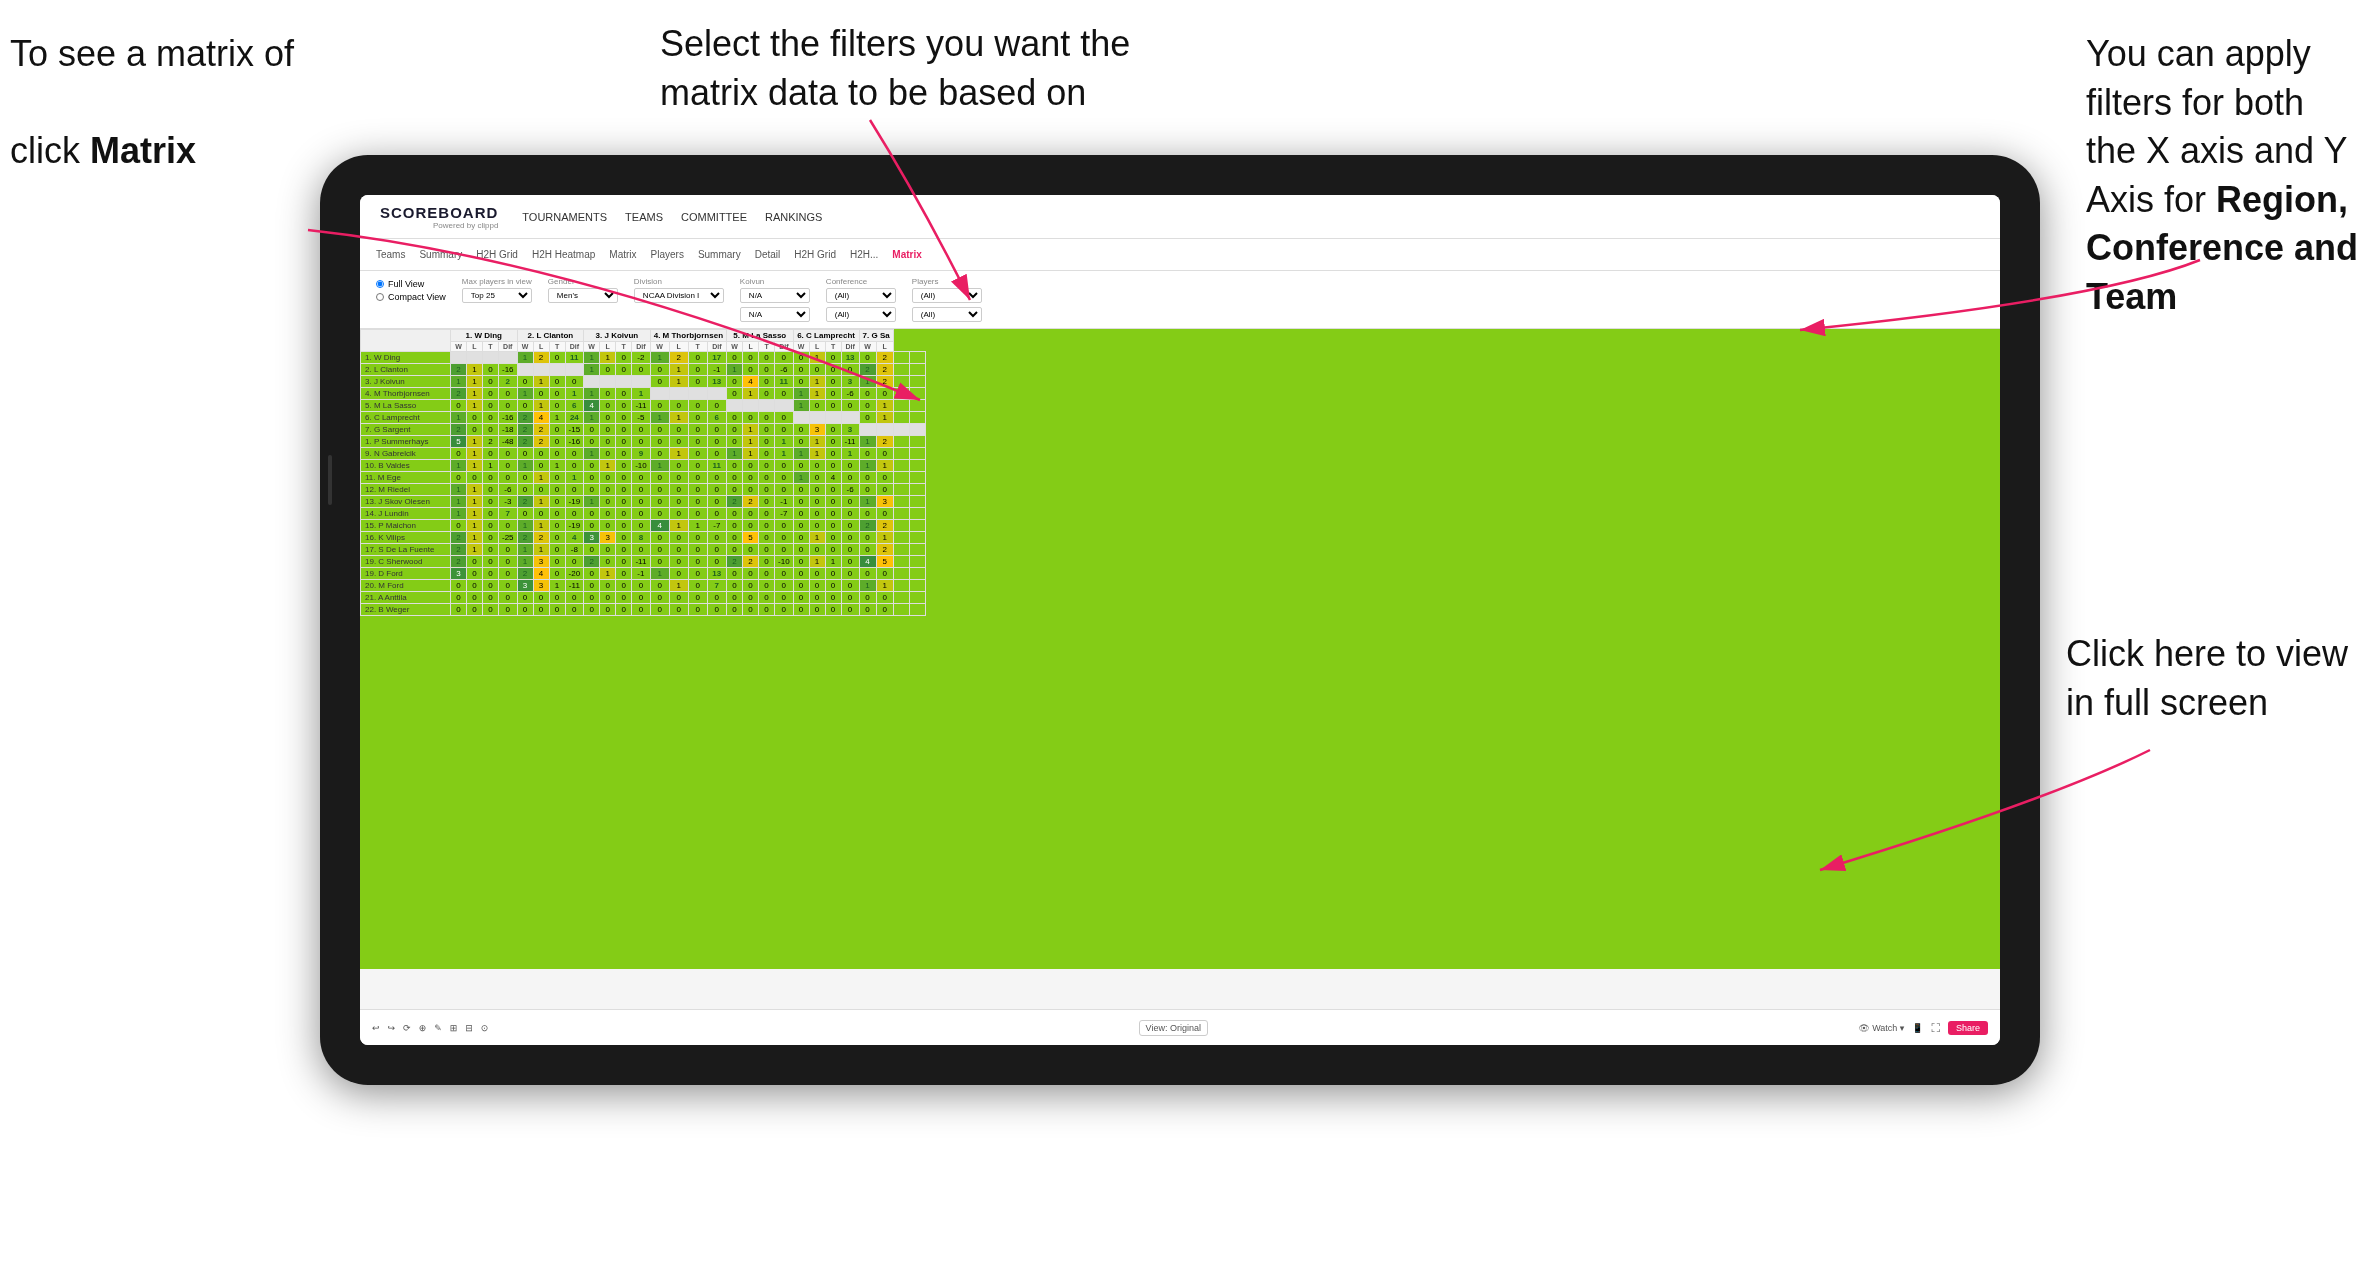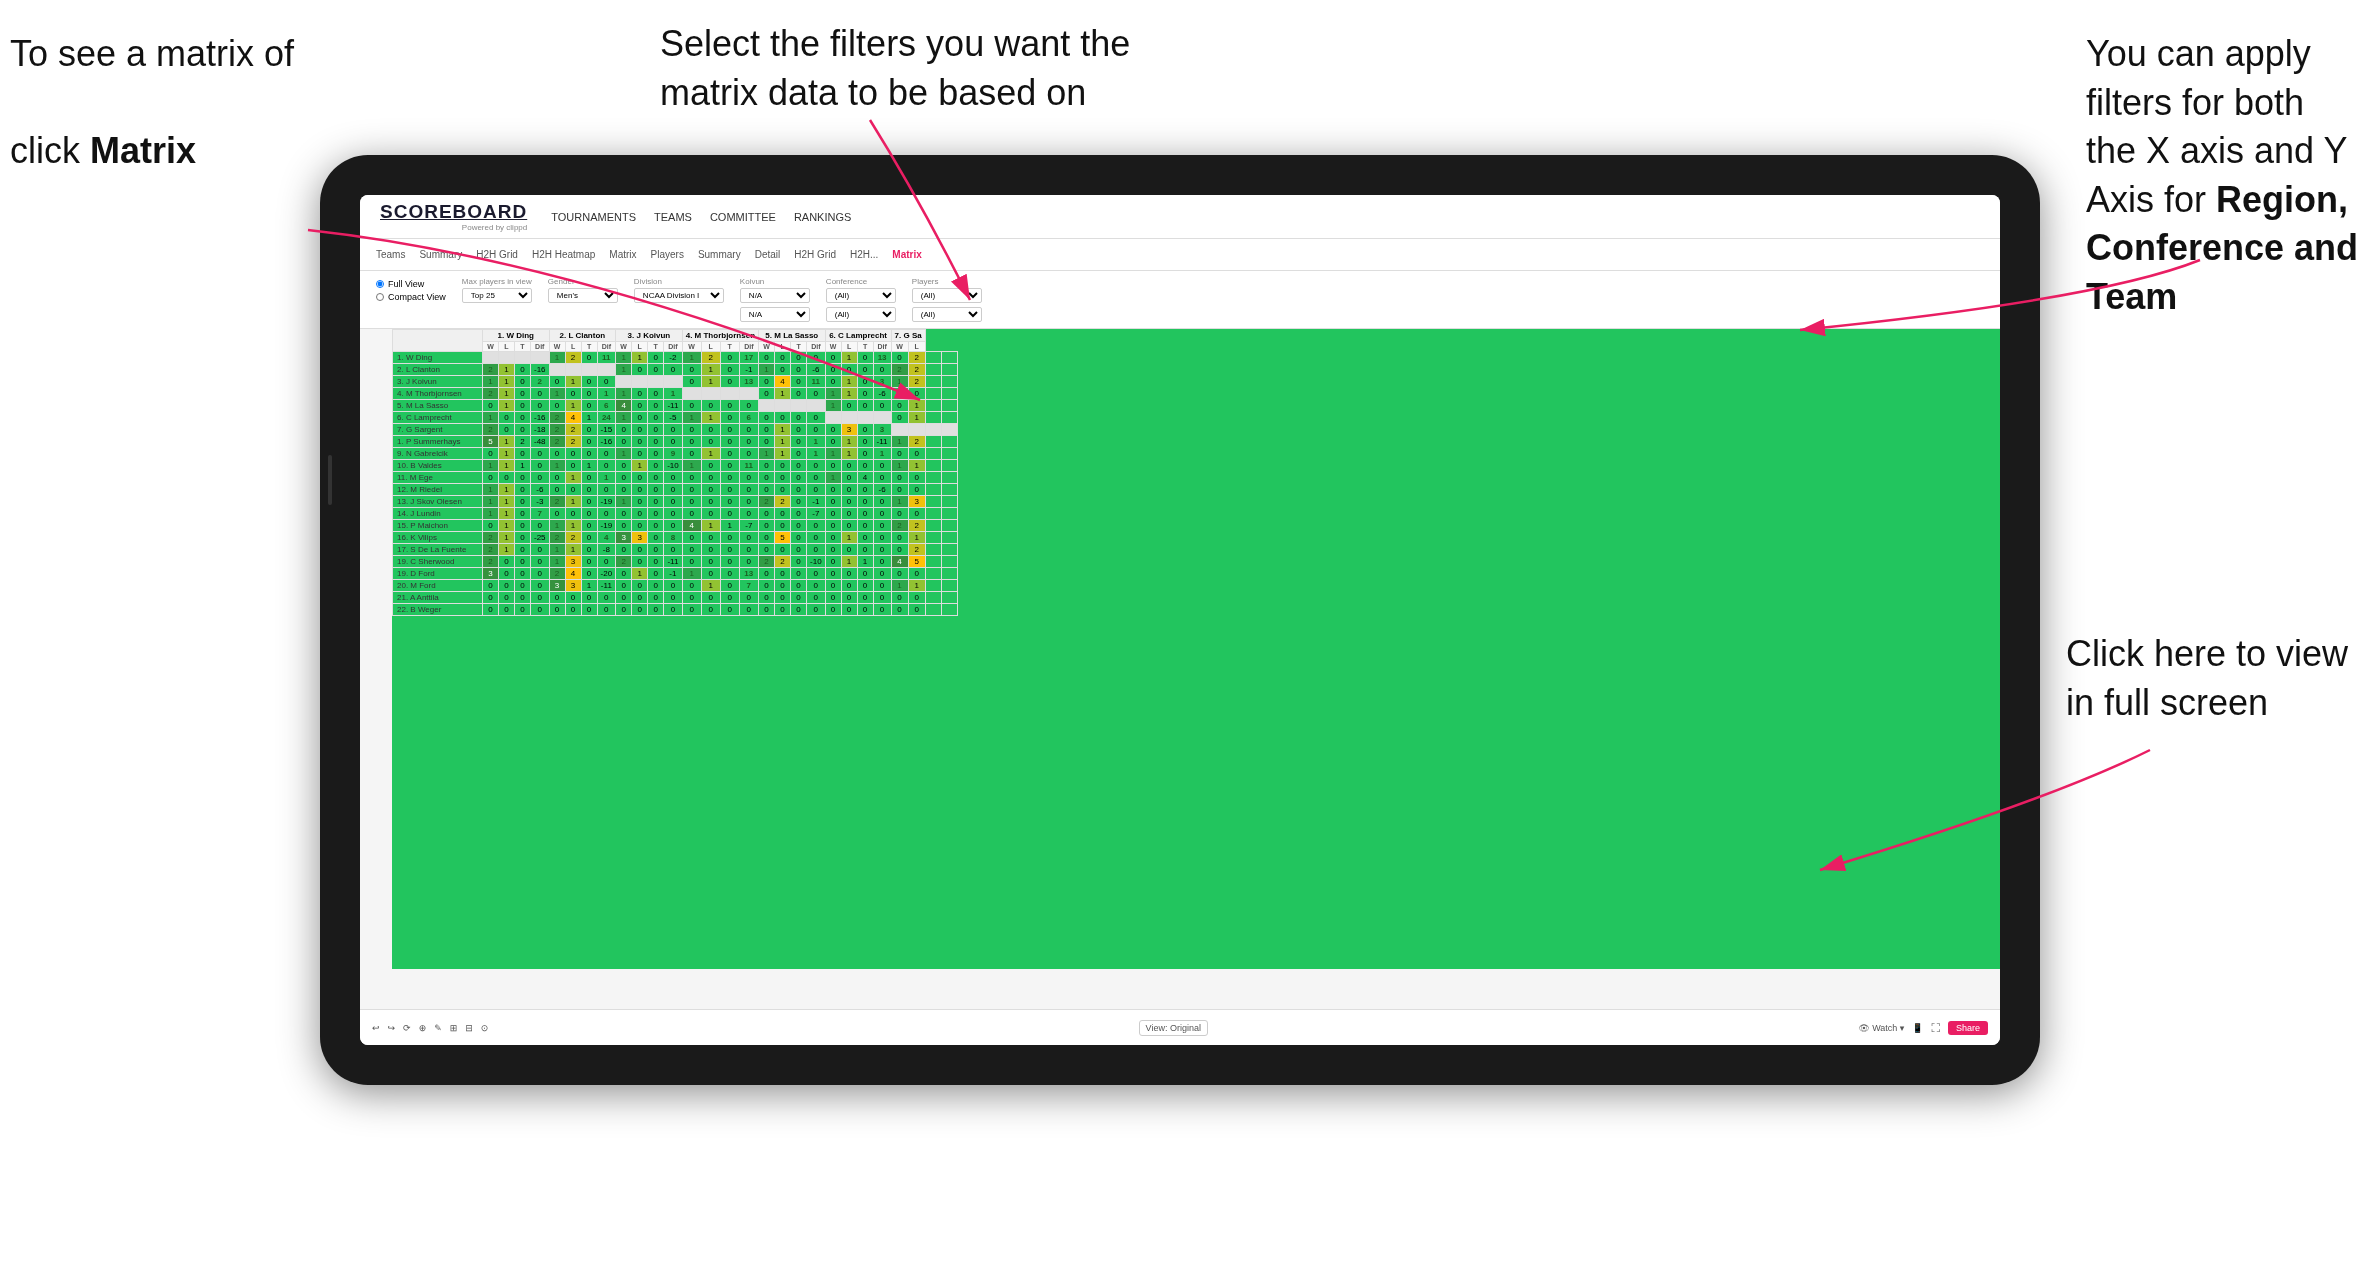--- a/index.html
+++ b/index.html
@@ -58,25 +58,24 @@
       height: 44px;
     }
 
     .app-logo {
       display: flex;
       flex-direction: column;
       margin-right: 24px;
     }
 
     .app-logo-title {
-      font-size: 19px;
+      font-size: 15px;
       font-weight: 900;
       color: #1a1a2e;
       letter-spacing: 1px;
-      text-decoration: underline;
     }
 
     .app-logo-sub {
       font-size: 8px;
       color: #888;
       text-align: right;
     }
 
     .nav-items {
       display: flex;
@@ -156,22 +155,21 @@
       padding: 1px 4px;
       font-size: 8px;
       min-width: 70px;
       background: #fff;
     }
 
     
     .matrix-area {
       overflow: auto;
       height: calc(100% - 44px - 32px - 44px - 36px);
-      background: #22c55e;
-      margin-left: 32px;
+      background: #84cc16;
     }
 
     .matrix-table {
       border-collapse: collapse;
       font-size: 8px;
       white-space: nowrap;
     }
 
     .matrix-table th, .matrix-table td {
       border: 1px solid #ddd;

